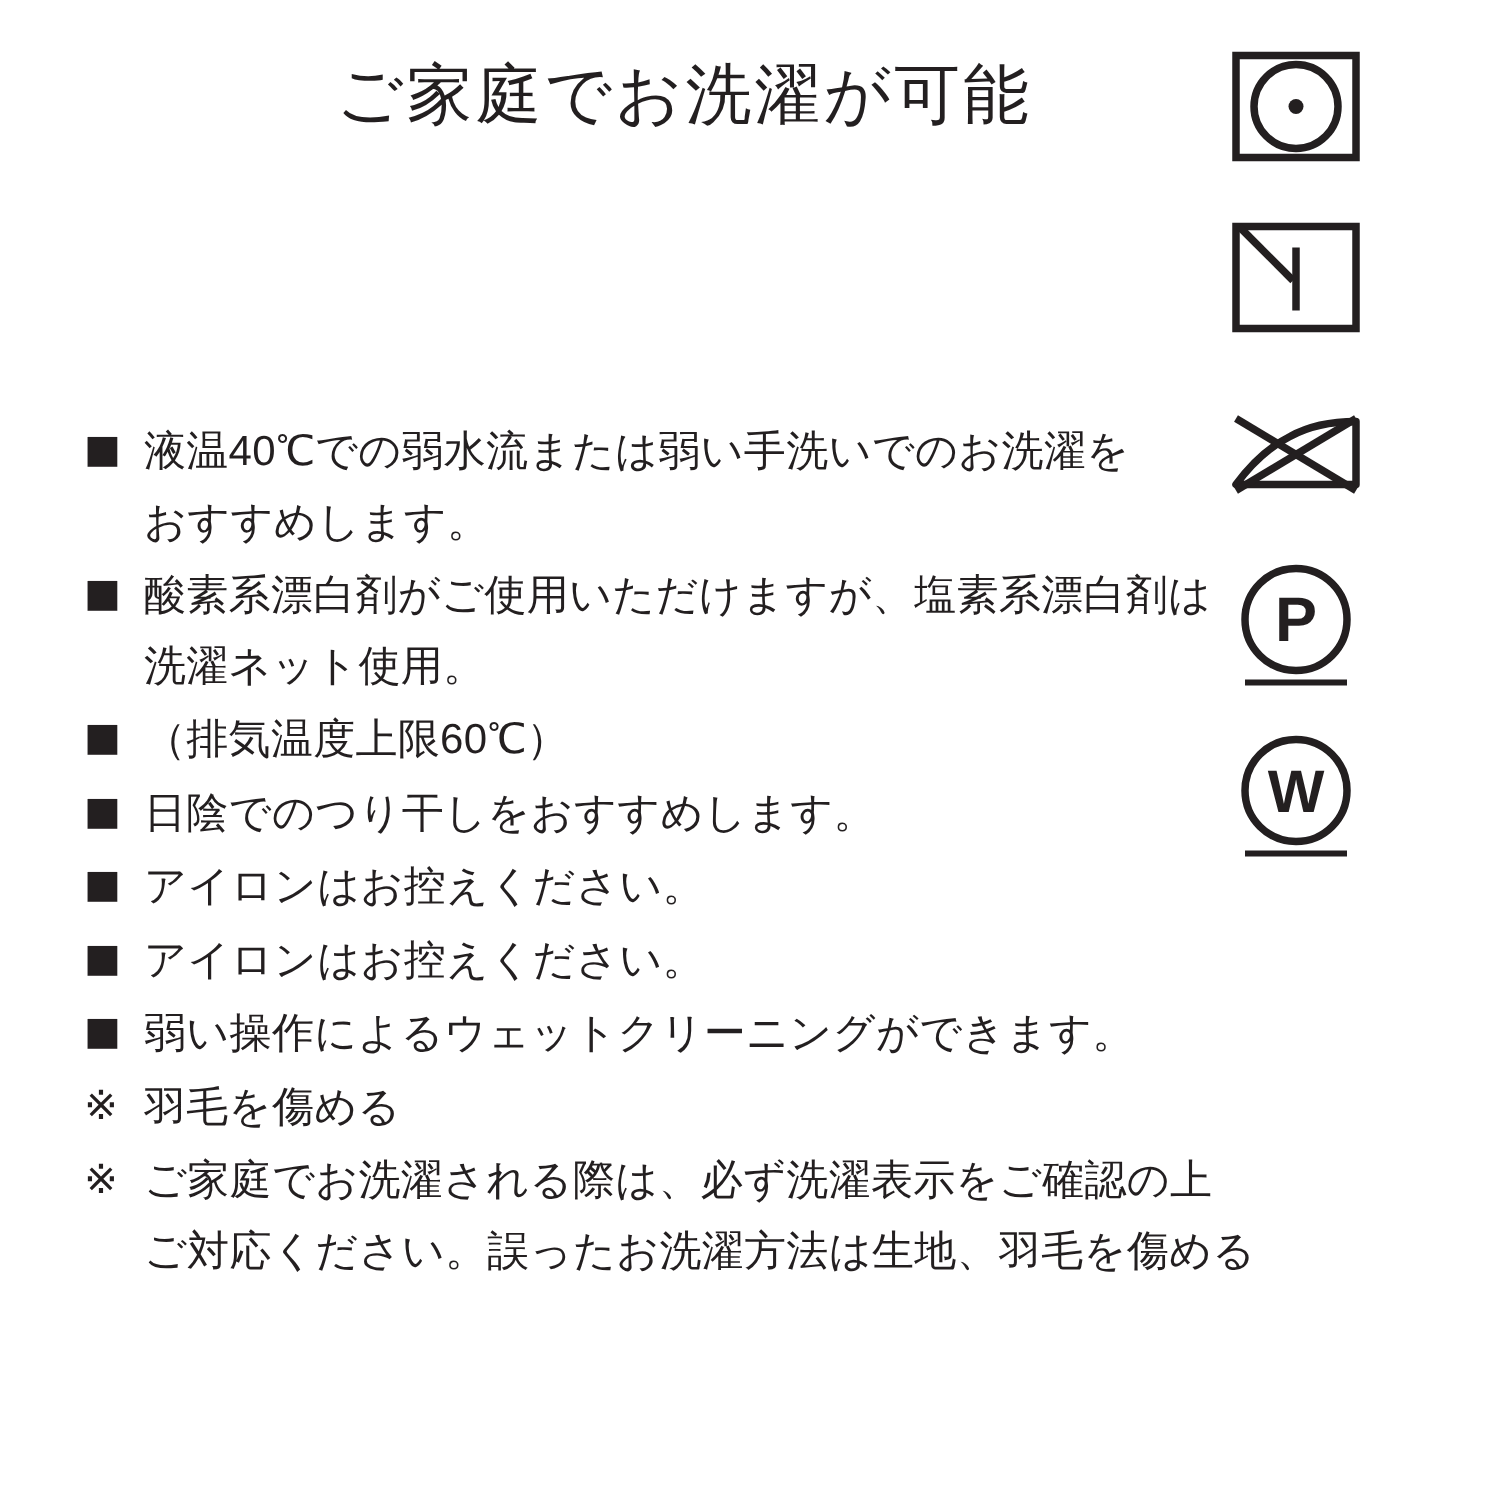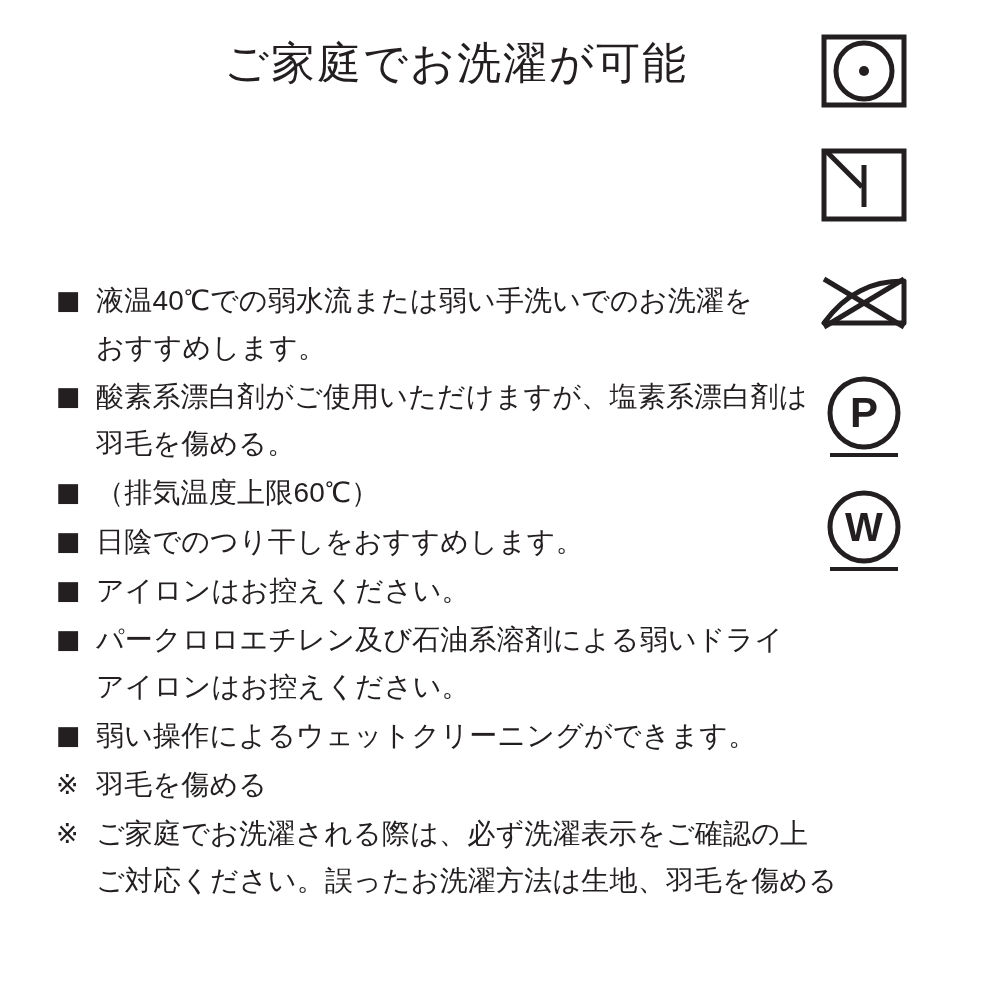--- a/index.html
+++ b/index.html
@@ -165,21 +165,21 @@
       <div class="text">
         <span class="cont">液温40℃での弱水流または弱い手洗いでのお洗濯を</span>
         <span class="cont">おすすめします。</span>
       </div>
     </div>
 
     <div class="row">
       <div class="marker">■</div>
       <div class="text">
         <span class="cont">酸素系漂白剤がご使用いただけますが、塩素系漂白剤は</span>
-        <span class="cont">羽毛を傷める。</span>
+        <span class="cont">洗濯ネット使用。</span>
       </div>
     </div>
 
     <div class="row">
       <div class="marker">■</div>
       <div class="text">
         <span class="cont">（排気温度上限60℃）</span>
       </div>
     </div>
 
@@ -193,21 +193,20 @@
     <div class="row">
       <div class="marker">■</div>
       <div class="text">
         <span class="cont">アイロンはお控えください。</span>
       </div>
     </div>
 
     <div class="row">
       <div class="marker">■</div>
       <div class="text">
-        <span class="cont">パークロロエチレン及び石油系溶剤による弱いドライ</span>
         <span class="cont">アイロンはお控えください。</span>
       </div>
     </div>
 
     <div class="row">
       <div class="marker">■</div>
       <div class="text">
         <span class="cont">弱い操作によるウェットクリーニングができます。</span>
       </div>
     </div>

